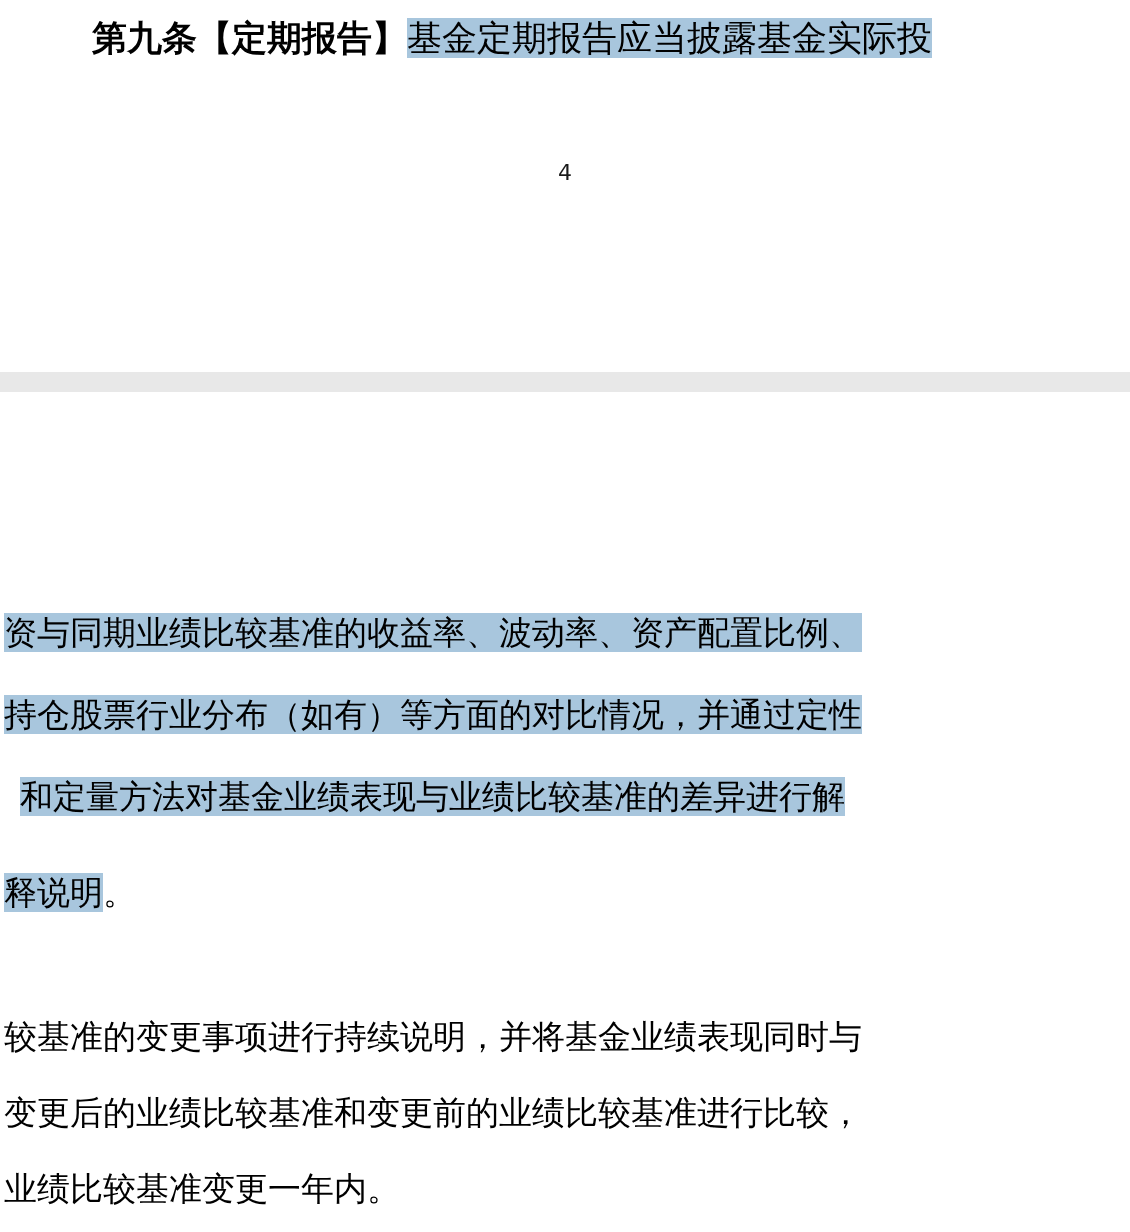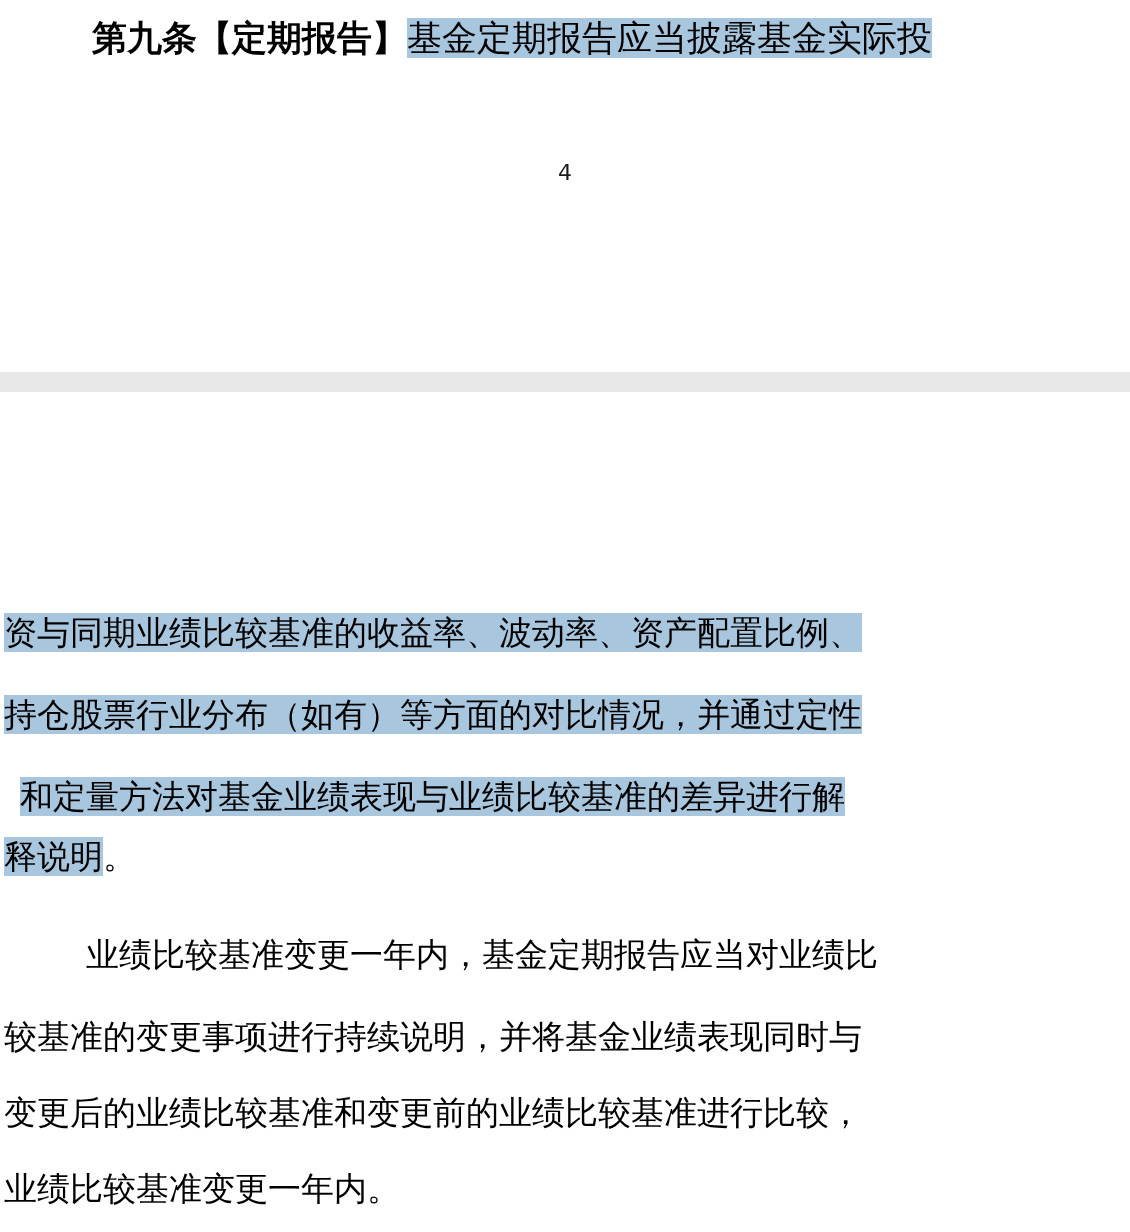--- a/index.html
+++ b/index.html
@@ -59,21 +59,21 @@
     top: 372px;
     left: 0;
     width: 1130px;
     height: 20px;
     background: #e8e8e8;
   }
   
   #body-l1 { top: 616px; left: 4px; }
   #body-l2 { top: 698px; left: 4px; text-align: center; }
   #body-l3 { top: 780px; left: 20px; }
-  #body-l4 { top: 840px; left: 4px; }
+  #body-l4 { top: 876px; left: 4px; }
   #body-l5 { top: 938px; left: 86px; }
   #body-l6 { top: 1020px; left: 4px; }
   #body-l7 { top: 1096px; left: 4px; }
   #body-l8 { top: 1172px; left: 4px; }
 </style>
 </head>
 <body>
 
 <div class="page">
 
@@ -84,21 +84,20 @@
   <div id="page-break"></div>
 
   <div class="line" id="body-l1"><span class="hl">资与同期业绩比较基准的收益率、波动率、资产配置比例、</span></div>
 
   <div class="line" id="body-l2"><span class="hl">持仓股票行业分布（如有）等方面的对比情况，并通过定性</span></div>
 
   <div class="line" id="body-l3"><span class="hl">和定量方法对基金业绩表现与业绩比较基准的差异进行解</span></div>
 
   <div class="line" id="body-l4"><span class="hl">释说明</span><span>。</span></div>
 
-  <div class="line" id="body-l5"><span>业绩比较基准变更一年内，基金定期报告应当对业绩比</span></div>
 
   <div class="line" id="body-l6"><span>较基准的变更事项进行持续说明，并将基金业绩表现同时与</span></div>
 
   <div class="line" id="body-l7"><span>变更后的业绩比较基准和变更前的业绩比较基准进行比较，</span></div>
 
   <div class="line" id="body-l8"><span>业绩比较基准变更一年内。</span></div>
 
 </div>
 
 </body></html>

